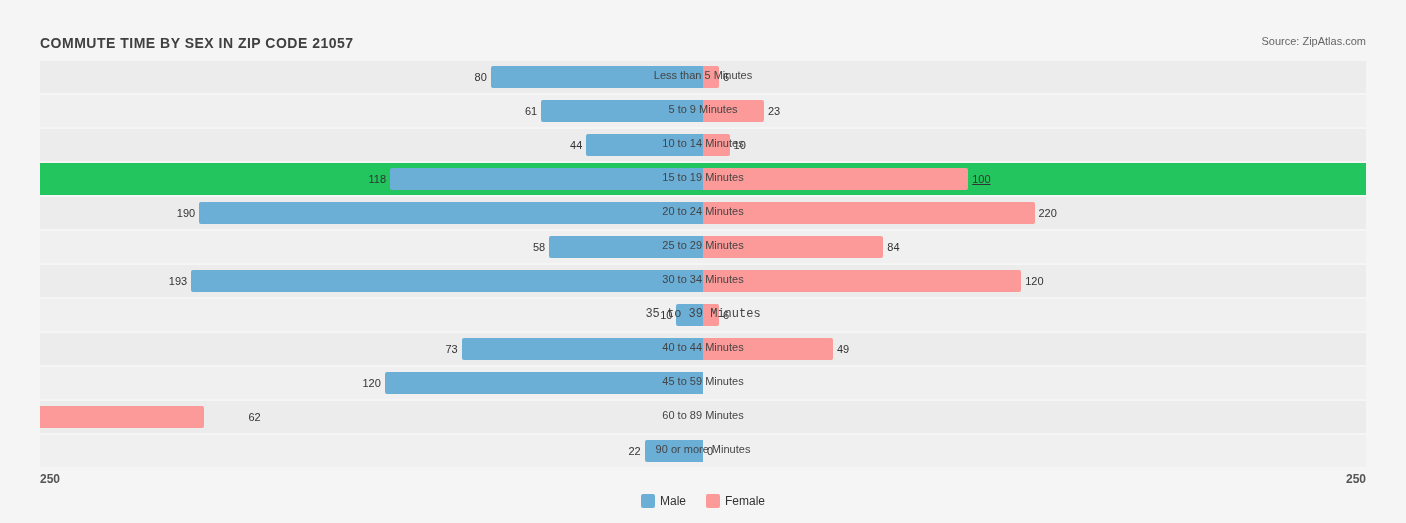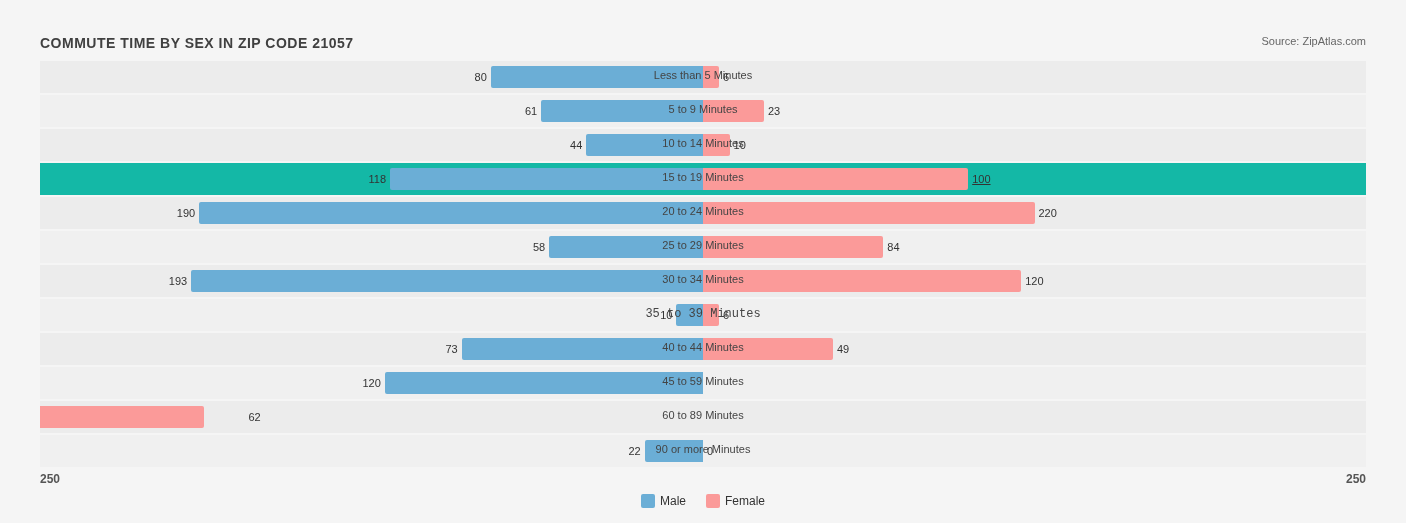--- a/index.html
+++ b/index.html
@@ -189,21 +189,21 @@
           </div>
         </div>
         <div class="label-center" style="position: absolute; left: 50%; transform: translateX(-50%); top: 50%; margin-top: -8px; font-size: 11px; color: rgb(68, 68, 68); white-space: nowrap; z-index: 10; pointer-events: none;">10 to 14 Minutes</div>
         <div class="right-section">
           <div style="display: flex; align-items: center; width: 100%; height: 100%;">
             <div class="bar-female" style="width: 4%; background: rgb(251, 154, 153);"></div>
             <span class="val-female" style="margin-left: 4px; font-size: 11px; color: rgb(51, 51, 51); min-width: 22px;">10</span>
           </div>
         </div>
       </div>
-      <div class="bar-row" style="background: #14b8a6; position: relative;">
+      <div class="bar-row" style="background: #22c55e; position: relative;">
         <div class="left-section">
           <div style="display: flex; align-items: center; justify-content: flex-end; width: 100%; height: 100%;">
             <span class="val-male" style="position: absolute; right: 47.2%; margin-right: 4px; color: rgb(51, 51, 51); font-size: 11px; min-width: 22px; text-align: right;">118</span>
             <div class="bar-male" style="width: 47.2%; background: rgb(107, 174, 214);"></div>
           </div>
         </div>
         <div class="label-center" style="position: absolute; left: 50%; transform: translateX(-50%); top: 50%; margin-top: -8px; font-size: 11px; color: rgb(68, 68, 68); white-space: nowrap; z-index: 10; pointer-events: none;">15 to 19 Minutes</div>
         <div class="right-section">
           <div style="display: flex; align-items: center; width: 100%; height: 100%;">
             <div class="bar-female" style="width: 40%; background: rgb(251, 154, 153);"></div>

